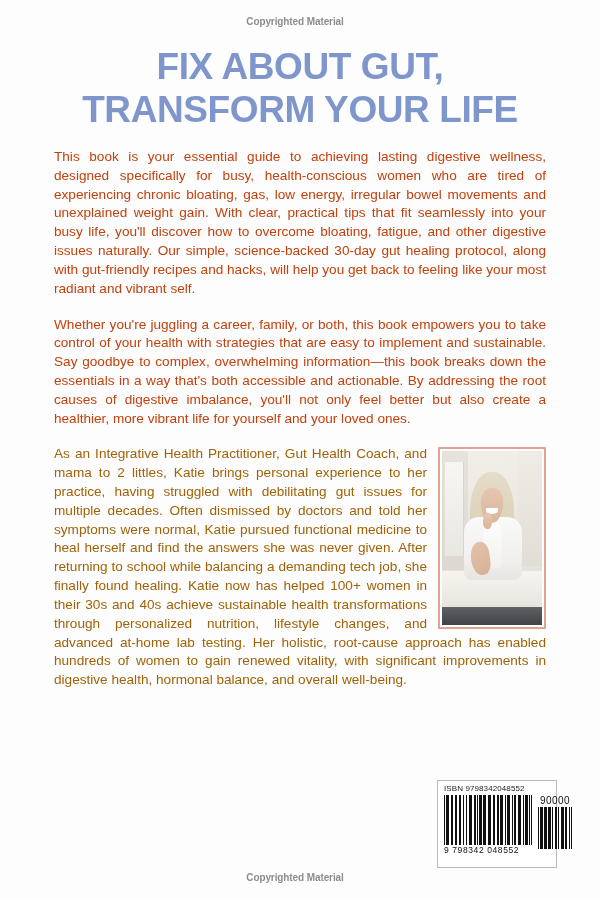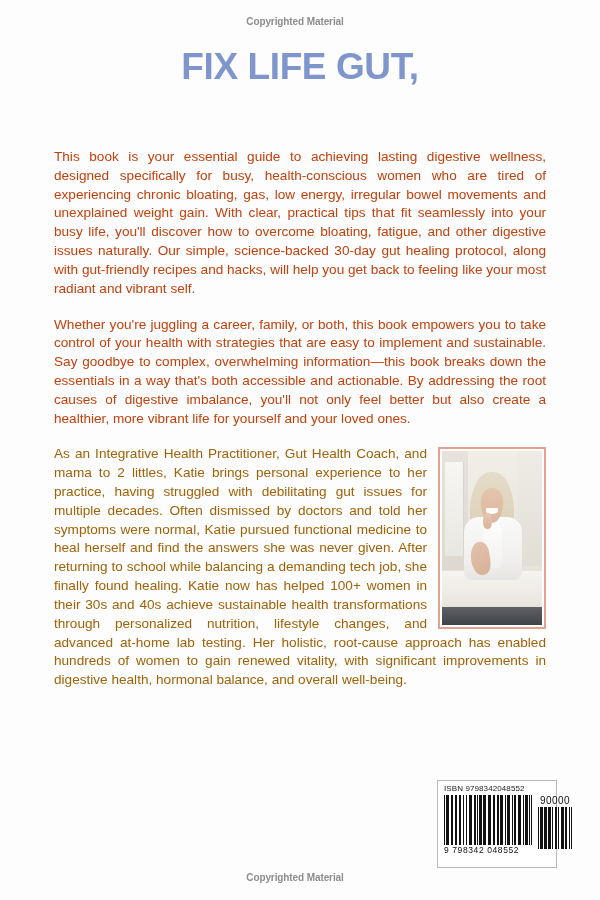--- a/index.html
+++ b/index.html
@@ -237,21 +237,22 @@
   }
 </style>
 </head>
 <body>
 
 <div class="page">
 
   <div class="watermark top">Copyrighted Material</div>
 
   <div class="title">
-    <span class="line">FIX LIFE GUT,</span>
+    <span class="line">FIX ABOUT GUT,</span>
+    <span class="line">TRANSFORM YOUR LIFE</span>
   </div>
 
   <div class="content">
 
     <p class="body">This book is your essential guide to achieving lasting digestive wellness, designed specifically for busy, health-conscious women who are tired of experiencing chronic bloating, gas, low energy, irregular bowel movements and unexplained weight gain. With clear, practical tips that fit seamlessly into your busy life, you'll discover how to overcome bloating, fatigue, and other digestive issues naturally. Our simple, science-backed 30-day gut healing protocol, along with gut-friendly recipes and hacks, will help you get back to feeling like your most radiant and vibrant self.</p>
 
     <p class="body">Whether you're juggling a career, family, or both, this book empowers you to take control of your health with strategies that are easy to implement and sustainable. Say goodbye to complex, overwhelming information—this book breaks down the essentials in a way that's both accessible and actionable. By addressing the root causes of digestive imbalance, you'll not only feel better but also create a healthier, more vibrant life for yourself and your loved ones.</p>
 
 
     <div class="author-block">

